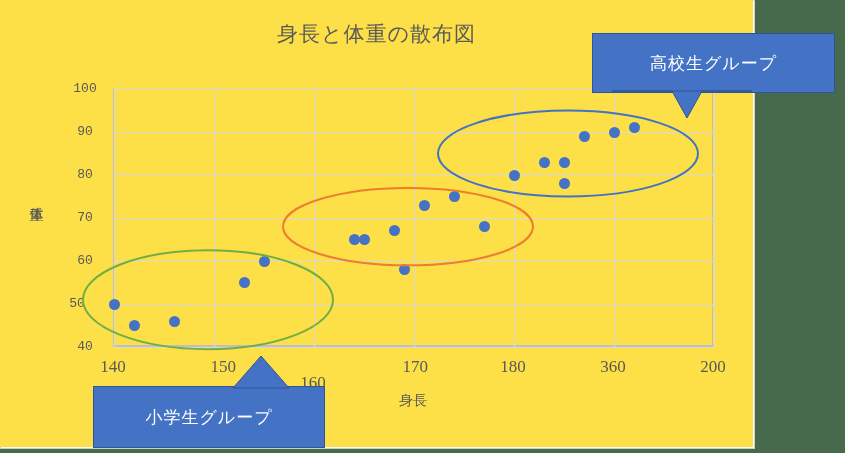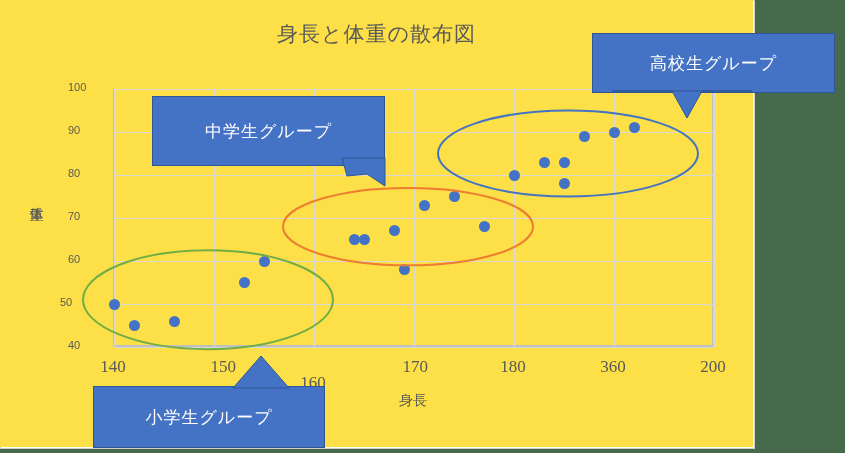--- a/index.html
+++ b/index.html
@@ -34,23 +34,23 @@
   .plot .gl-v { position:absolute; top:0; height:258px; width:1px; background:#D9D9D9; }
   .plot .border-top { position:absolute; left:0; top:0; width:600px; height:1px; background:#BFBFBF; }
   .plot .border-right { position:absolute; right:0; top:0; width:1px; height:258px; background:#BFBFBF; }
   .plot .border-bottom { position:absolute; left:0; bottom:0; width:600px; height:1px; background:#BFBFBF; }
   .plot .border-left { position:absolute; left:0; top:0; width:1px; height:258px; background:#BFBFBF; }
   .dot {
     position:absolute; width:11px; height:11px; border-radius:50%;
     background:#4472C4; margin-left:-5.5px; margin-top:-5.5px;
   }
   .ytick {
-    position:absolute; width:34px; text-align:left;
-    font-size:11px; color:#595959;
-    font-family: Liberation Sans, sans-serif;
+    position:absolute; width:34px; text-align:center;
+    font-size:13px; color:#595959;
+    font-family: Liberation Mono, monospace;
   }
   .xtick {
     position:absolute; width:46px; text-align:center;
     font-size:17px; color:#595959;
     font-family: "Liberation Serif", serif;
   }
   .axis-title-x {
     position:absolute; left:313px; top:392px; width:200px;
     text-align:center; font-size:14px; color:#595959;
     font-family:"DejaVu Serif", serif;
@@ -145,26 +145,20 @@
           <div class="dot" style="left: 520px; top: 38.7px; background: rgb(68, 114, 196);"></div>
         </div>
     </div>
 
     <svg width="753" height="447">
       <ellipse id="ell-elementary" fill="none" stroke-width="2" cx="208" cy="299.7" rx="125" ry="49.45" stroke="#70AD47"></ellipse>
       <ellipse id="ell-juniorhigh" fill="none" stroke-width="2" cx="408" cy="226.6" rx="125" ry="38.699999999999996" stroke="#ED7D31"></ellipse>
       <ellipse id="ell-highschool" fill="none" stroke-width="2" cx="568" cy="153.5" rx="130" ry="43" stroke="#4472C4"></ellipse>
     </svg>
 
-    <div class="callout" style="left:152px; top:96px; width:233px; height:70px;">
-      <div class="box" style="height:70px;">中学生グループ</div>
-      <svg width="240" height="110" style="left:0; top:0;">
-        <polygon points="190,62 233,62 233,90 215,78 195,80" fill="#4472C4" stroke="#2F5597" stroke-width="1"></polygon>
-      </svg>
-    </div>
 
     <div class="callout" style="left:592px; top:33px; width:243px; height:60px;">
       <div class="box" style="height:60px;">高校生グループ</div>
       <svg width="250" height="110" style="left:0; top:0;">
         <polygon points="20,58 80,58 95,85 110,58 160,58" fill="#4472C4" stroke="#2F5597" stroke-width="1"></polygon>
       </svg>
     </div>
 
     <div class="callout" style="left:93px; top:386px; width:232px; height:62px;">
       <div class="box" style="height:62px;">小学生グループ</div>

